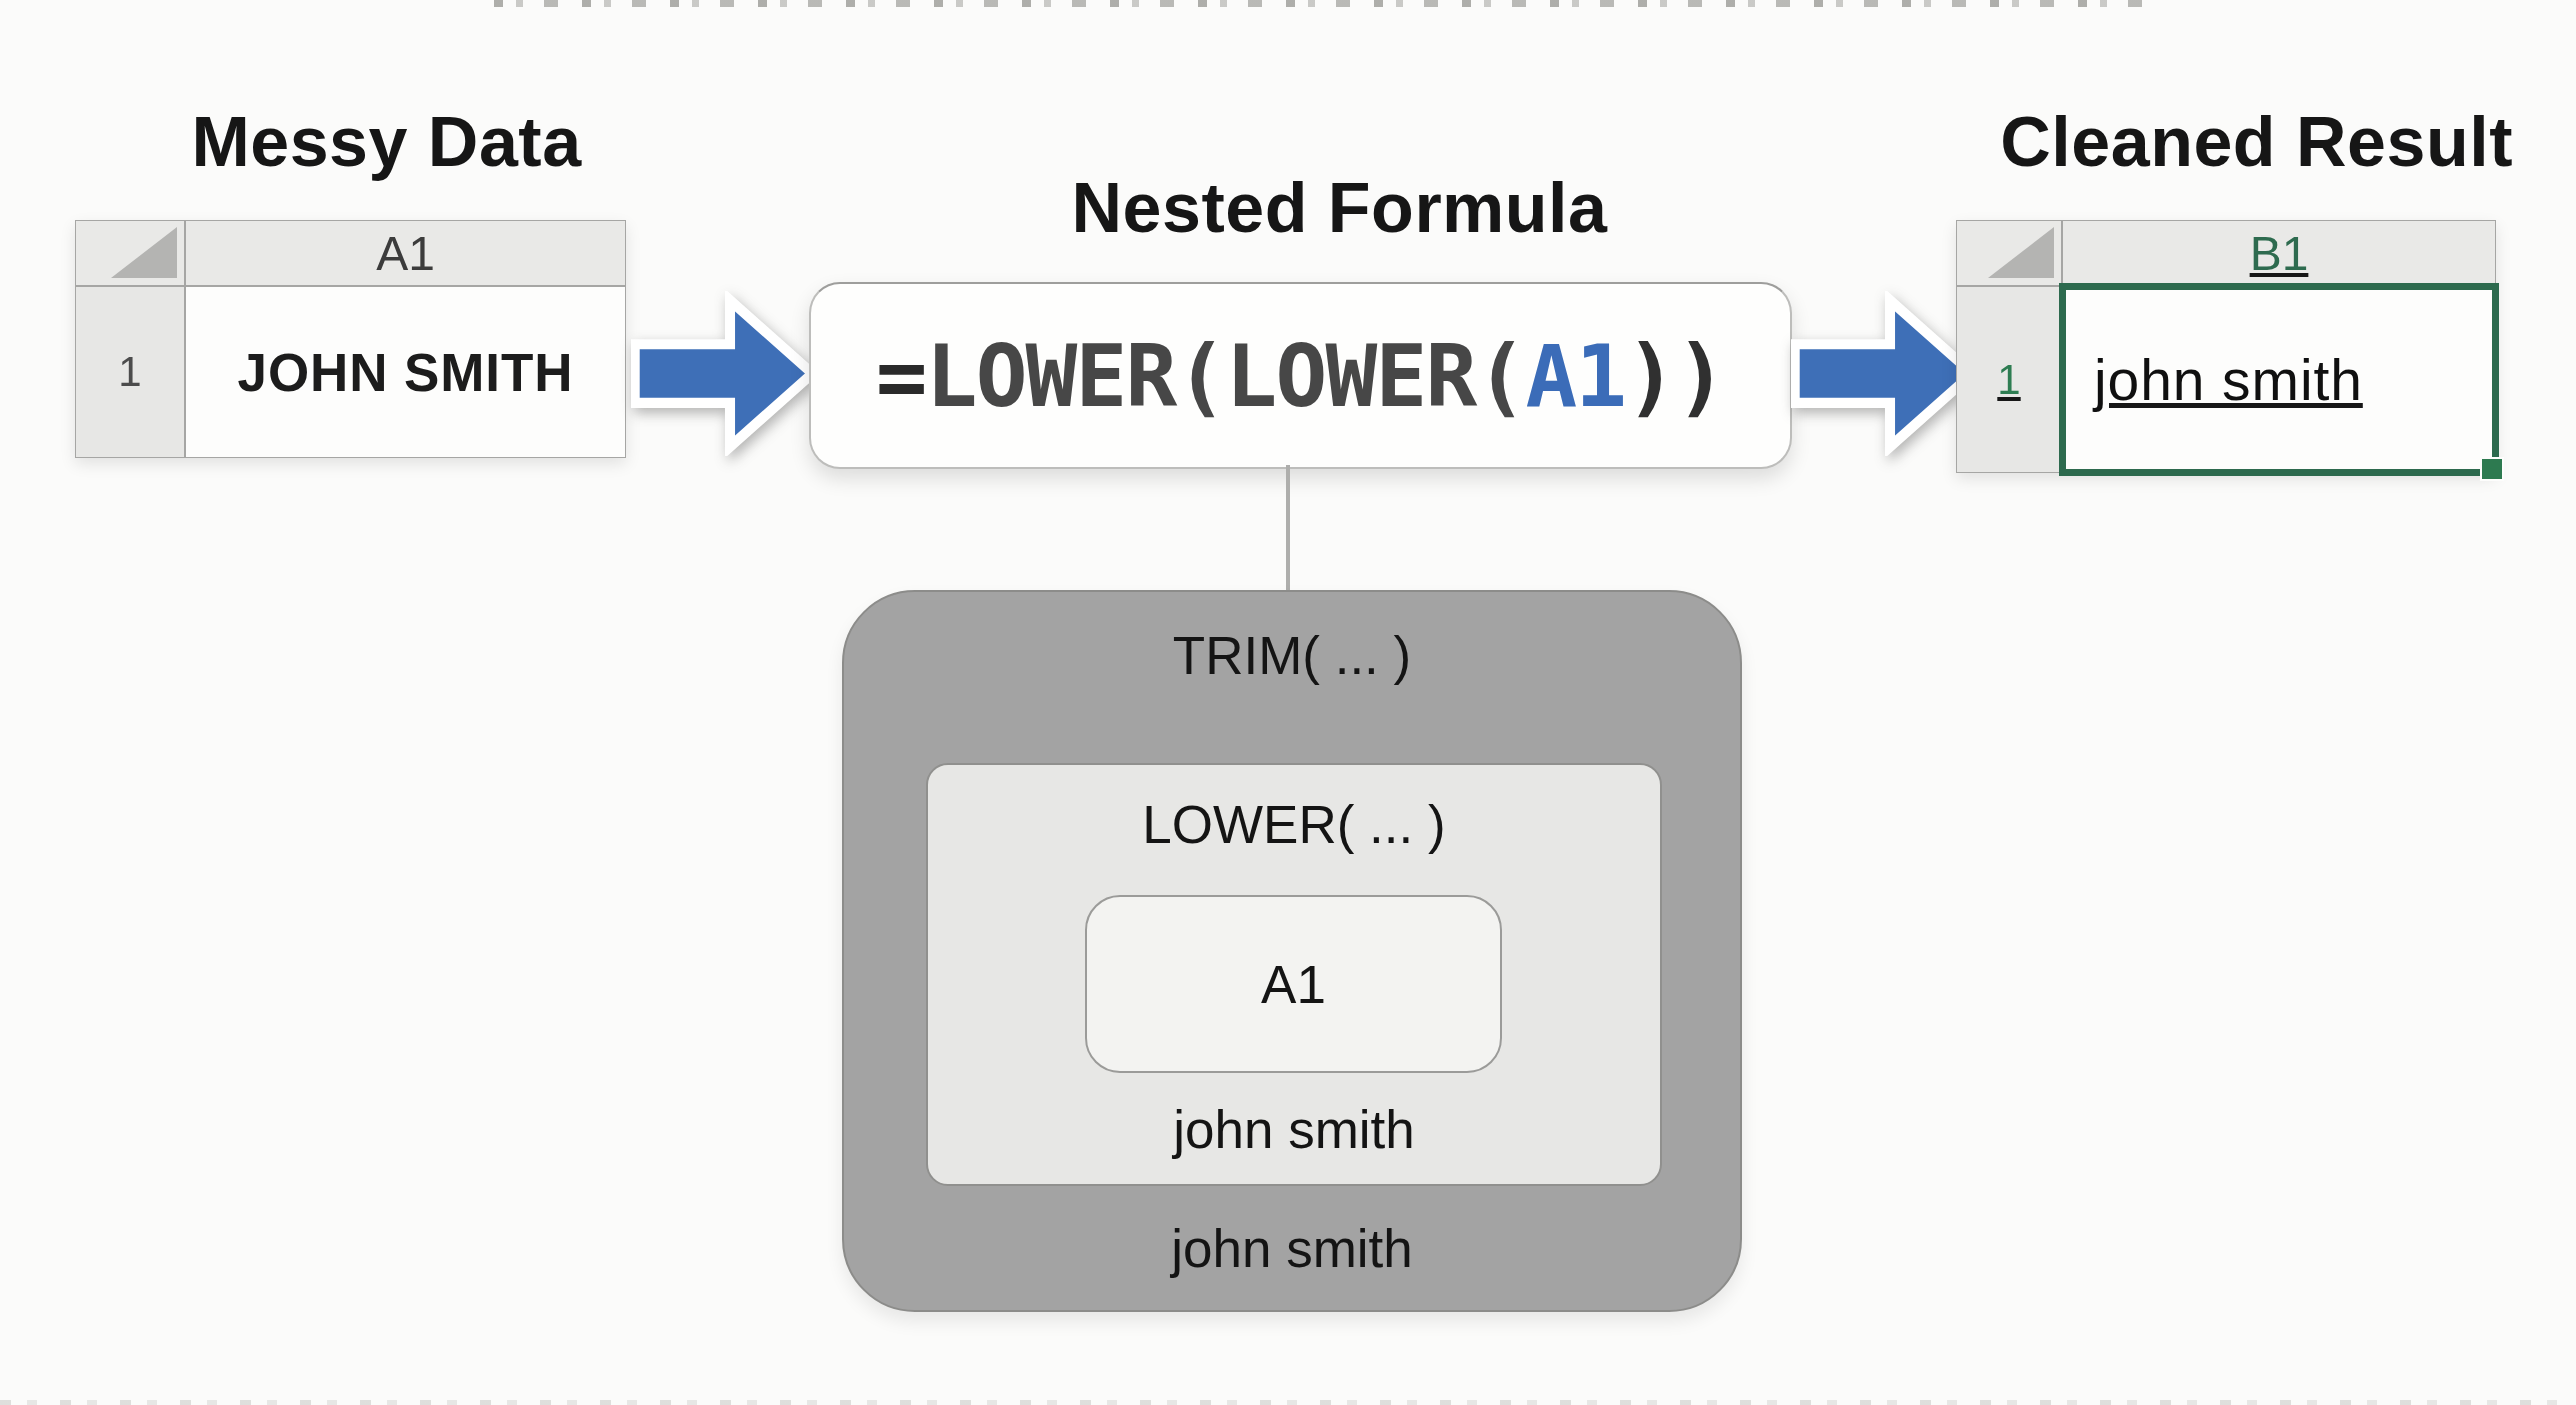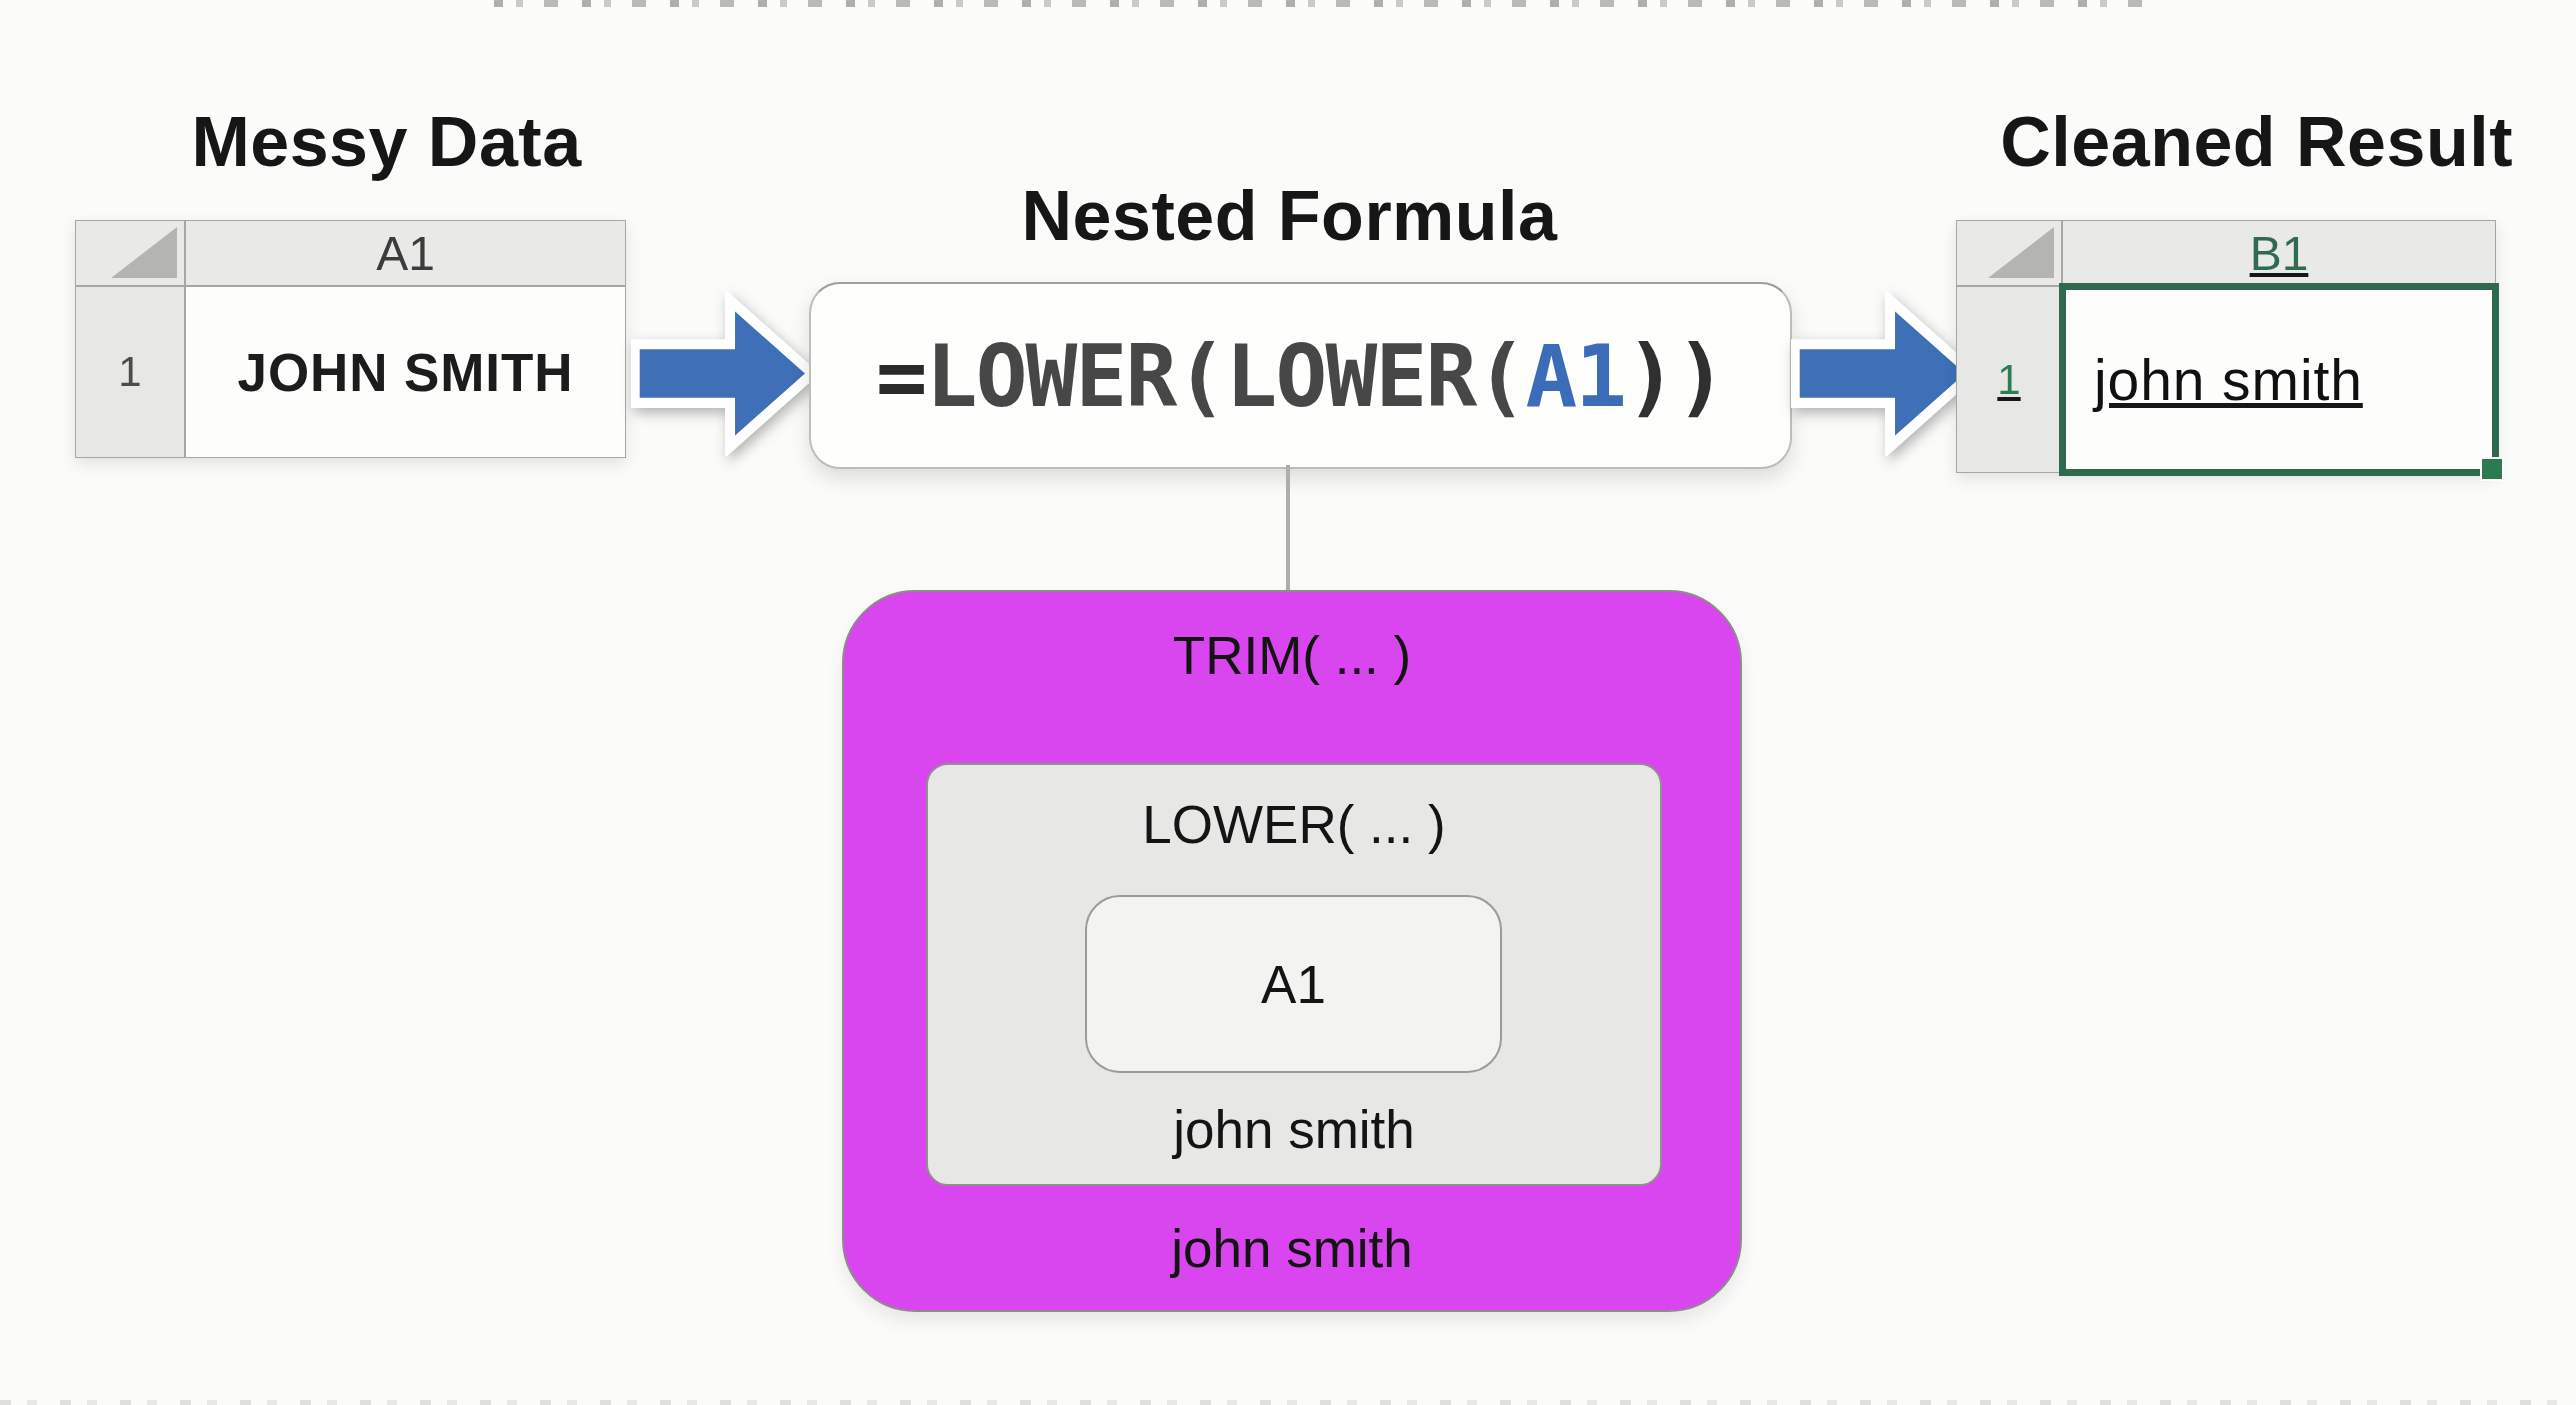--- a/index.html
+++ b/index.html
@@ -18,21 +18,21 @@
   }
   .edge-dashes.bottom{
     bottom:0;left:0;width:100%;height:5.5px;opacity:.22;
     background:repeating-linear-gradient(90deg,
       rgba(70,70,60,.7) 0 11px, transparent 11px 27.4px,
       rgba(70,70,60,.5) 27.4px 37px, transparent 37px 60px);
   }
 
   .title{position:absolute;width:549px;text-align:center;font-size:70px;font-weight:600;color:#161616;letter-spacing:0.5px;}
   .t-left {top:102px;left:112px;}
-  .t-mid  {top:168px;left:1015px;margin-top:8px;}
+  .t-mid  {top:168px;left:1065px;}
   .t-right{top:102px;left:1964px;text-align:right;}
 
   
   .sheet{position:absolute;display:grid;box-shadow:0 5.5px 14.6px rgba(0,0,0,.10);}
   .sheet-left{left:75px;top:220px;width:551px;height:238px;grid-template-columns:110px 1fr;grid-template-rows:66px 1fr;}
   .sheet-right{left:1956px;top:220px;width:540px;height:253px;grid-template-columns:106px 1fr;grid-template-rows:66px 1fr;text-decoration:underline;}
   .sheet>div{border:1.8px solid #a6a6a4;display:flex;align-items:center;justify-content:center;}
   .corner{background:#e9e9e7;position:relative;}
   .tri{position:absolute;right:7.3px;bottom:7.3px;width:0;height:0;
        border-left:66px solid transparent;border-bottom:51px solid #b4b4b2;}
@@ -62,21 +62,21 @@
   .f-body{color:#474747;}
   .f-ref{color:#3b6cb8;}
   .f-close{color:#303030;}
 
   .connector{position:absolute;left:1286px;top:465px;width:3.7px;height:127px;background:#aeaeac;}
 
   
   .nest-label{position:absolute;left:0;right:0;text-align:center;font-size:53px;color:#141414;}
   .outer-box{
     position:absolute;left:842px;top:590px;width:896px;height:718px;border-radius:73px;
-    background:#d946ef;border:2.7px solid #8c8c8a;box-shadow:0 9.1px 16.5px rgba(0,0,0,.08);
+    background:#a3a3a3;border:2.7px solid #8c8c8a;box-shadow:0 9.1px 16.5px rgba(0,0,0,.08);
   }
   .middle-box{
     position:absolute;left:82px;top:171px;width:732px;height:419px;border-radius:22px;
     background:#e7e7e5;border:2.7px solid #90908e;
   }
   .inner-box{
     position:absolute;left:157px;top:130px;width:413px;height:174px;border-radius:35px;
     background:#f3f3f1;border:2.7px solid #9b9b99;
     display:flex;align-items:center;justify-content:center;font-size:53px;color:#141414;
   }

